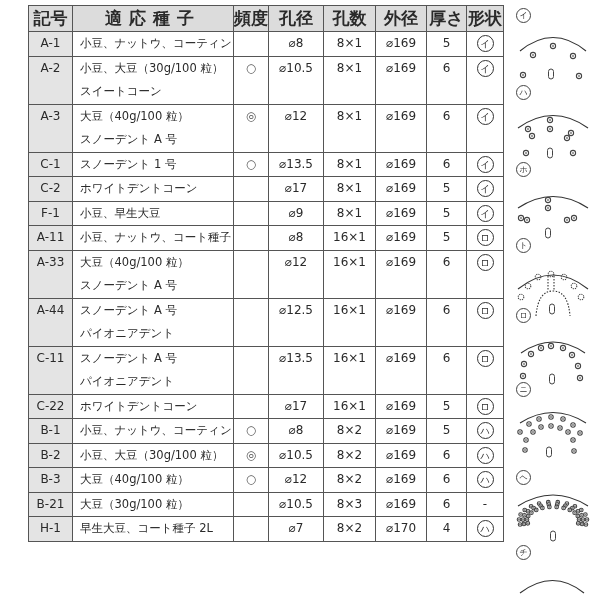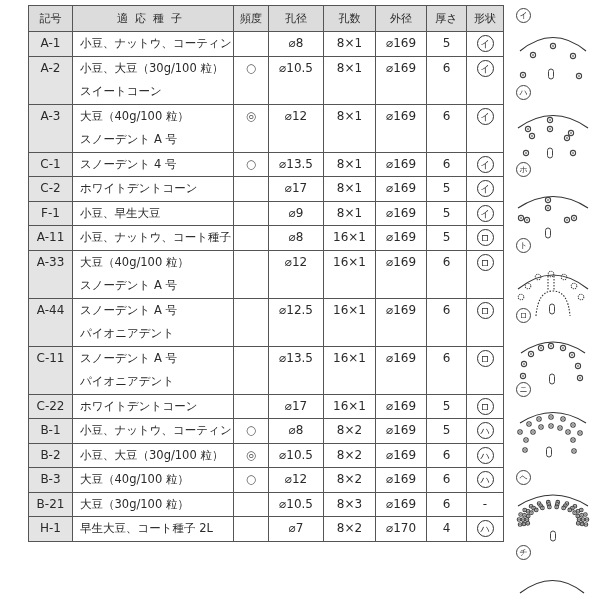--- a/index.html
+++ b/index.html
@@ -2,21 +2,21 @@
 <html><head>
 <meta charset="utf-8">
 <style>
   html, body { margin:0; padding:0; background:#ffffff; }
   body { width:606px; height:606px; position:relative; overflow:hidden;
          font-family:"DejaVu Sans", sans-serif; color:#2a2a2a; }
   table.spec { position:absolute; left:28px; top:5px; border-collapse:collapse;
                table-layout:fixed; width:475px; font-size:12px; }
   table.spec td, table.spec th { border:1.2px solid #555; padding:0; text-align:center;
                vertical-align:top; line-height:23px; white-space:nowrap; overflow:hidden; }
-  table.spec th { background:#dcdcdc; font-weight:normal; font-size:11px; height:25px; line-height:25px; vertical-align:middle; letter-spacing:0; }
+  table.spec th { background:#dcdcdc; font-weight:bold; font-size:17px; height:25px; line-height:25px; vertical-align:middle; letter-spacing:0; }
   table.spec td.code { background:#e4e4e4; }
   table.spec td.seed { text-align:left; padding-left:7px; font-size:11.5px; }
   table.spec th.seedh { letter-spacing:7px; }
   .line { display:block; height:23.5px; }
   .shape-badge { display:inline-block; width:15px; height:15px; border:1.2px solid #333;
                  border-radius:50%; line-height:15px; font-size:9.5px; margin-top:3px; text-align:center; }
   .freq { font-size:12px; color:#555; }
   .diagrams { position:absolute; left:508px; top:0; width:98px; height:606px; }
   .diag { position:absolute; left:0; width:98px; }
   .diag svg { display:block; }
@@ -84,21 +84,21 @@
         <td class="freq">◎</td>
         <td>⌀12</td>
         <td>8×1</td>
         <td>⌀169</td>
         <td>6</td>
         <td><span class="shape-badge">イ</span></td>
       </tr>
       <tr style="height: 23.5px; padding-left: 39px;">
         <td class="code">C-1</td>
         <td class="seed">
-          <span class="line">スノーデント 4 号</span>
+          <span class="line">スノーデント 1 号</span>
         </td>
         <td class="freq">○</td>
         <td>⌀13.5</td>
         <td>8×1</td>
         <td>⌀169</td>
         <td>6</td>
         <td><span class="shape-badge">イ</span></td>
       </tr>
       <tr style="height: 23.5px;">
         <td class="code">C-2</td>

